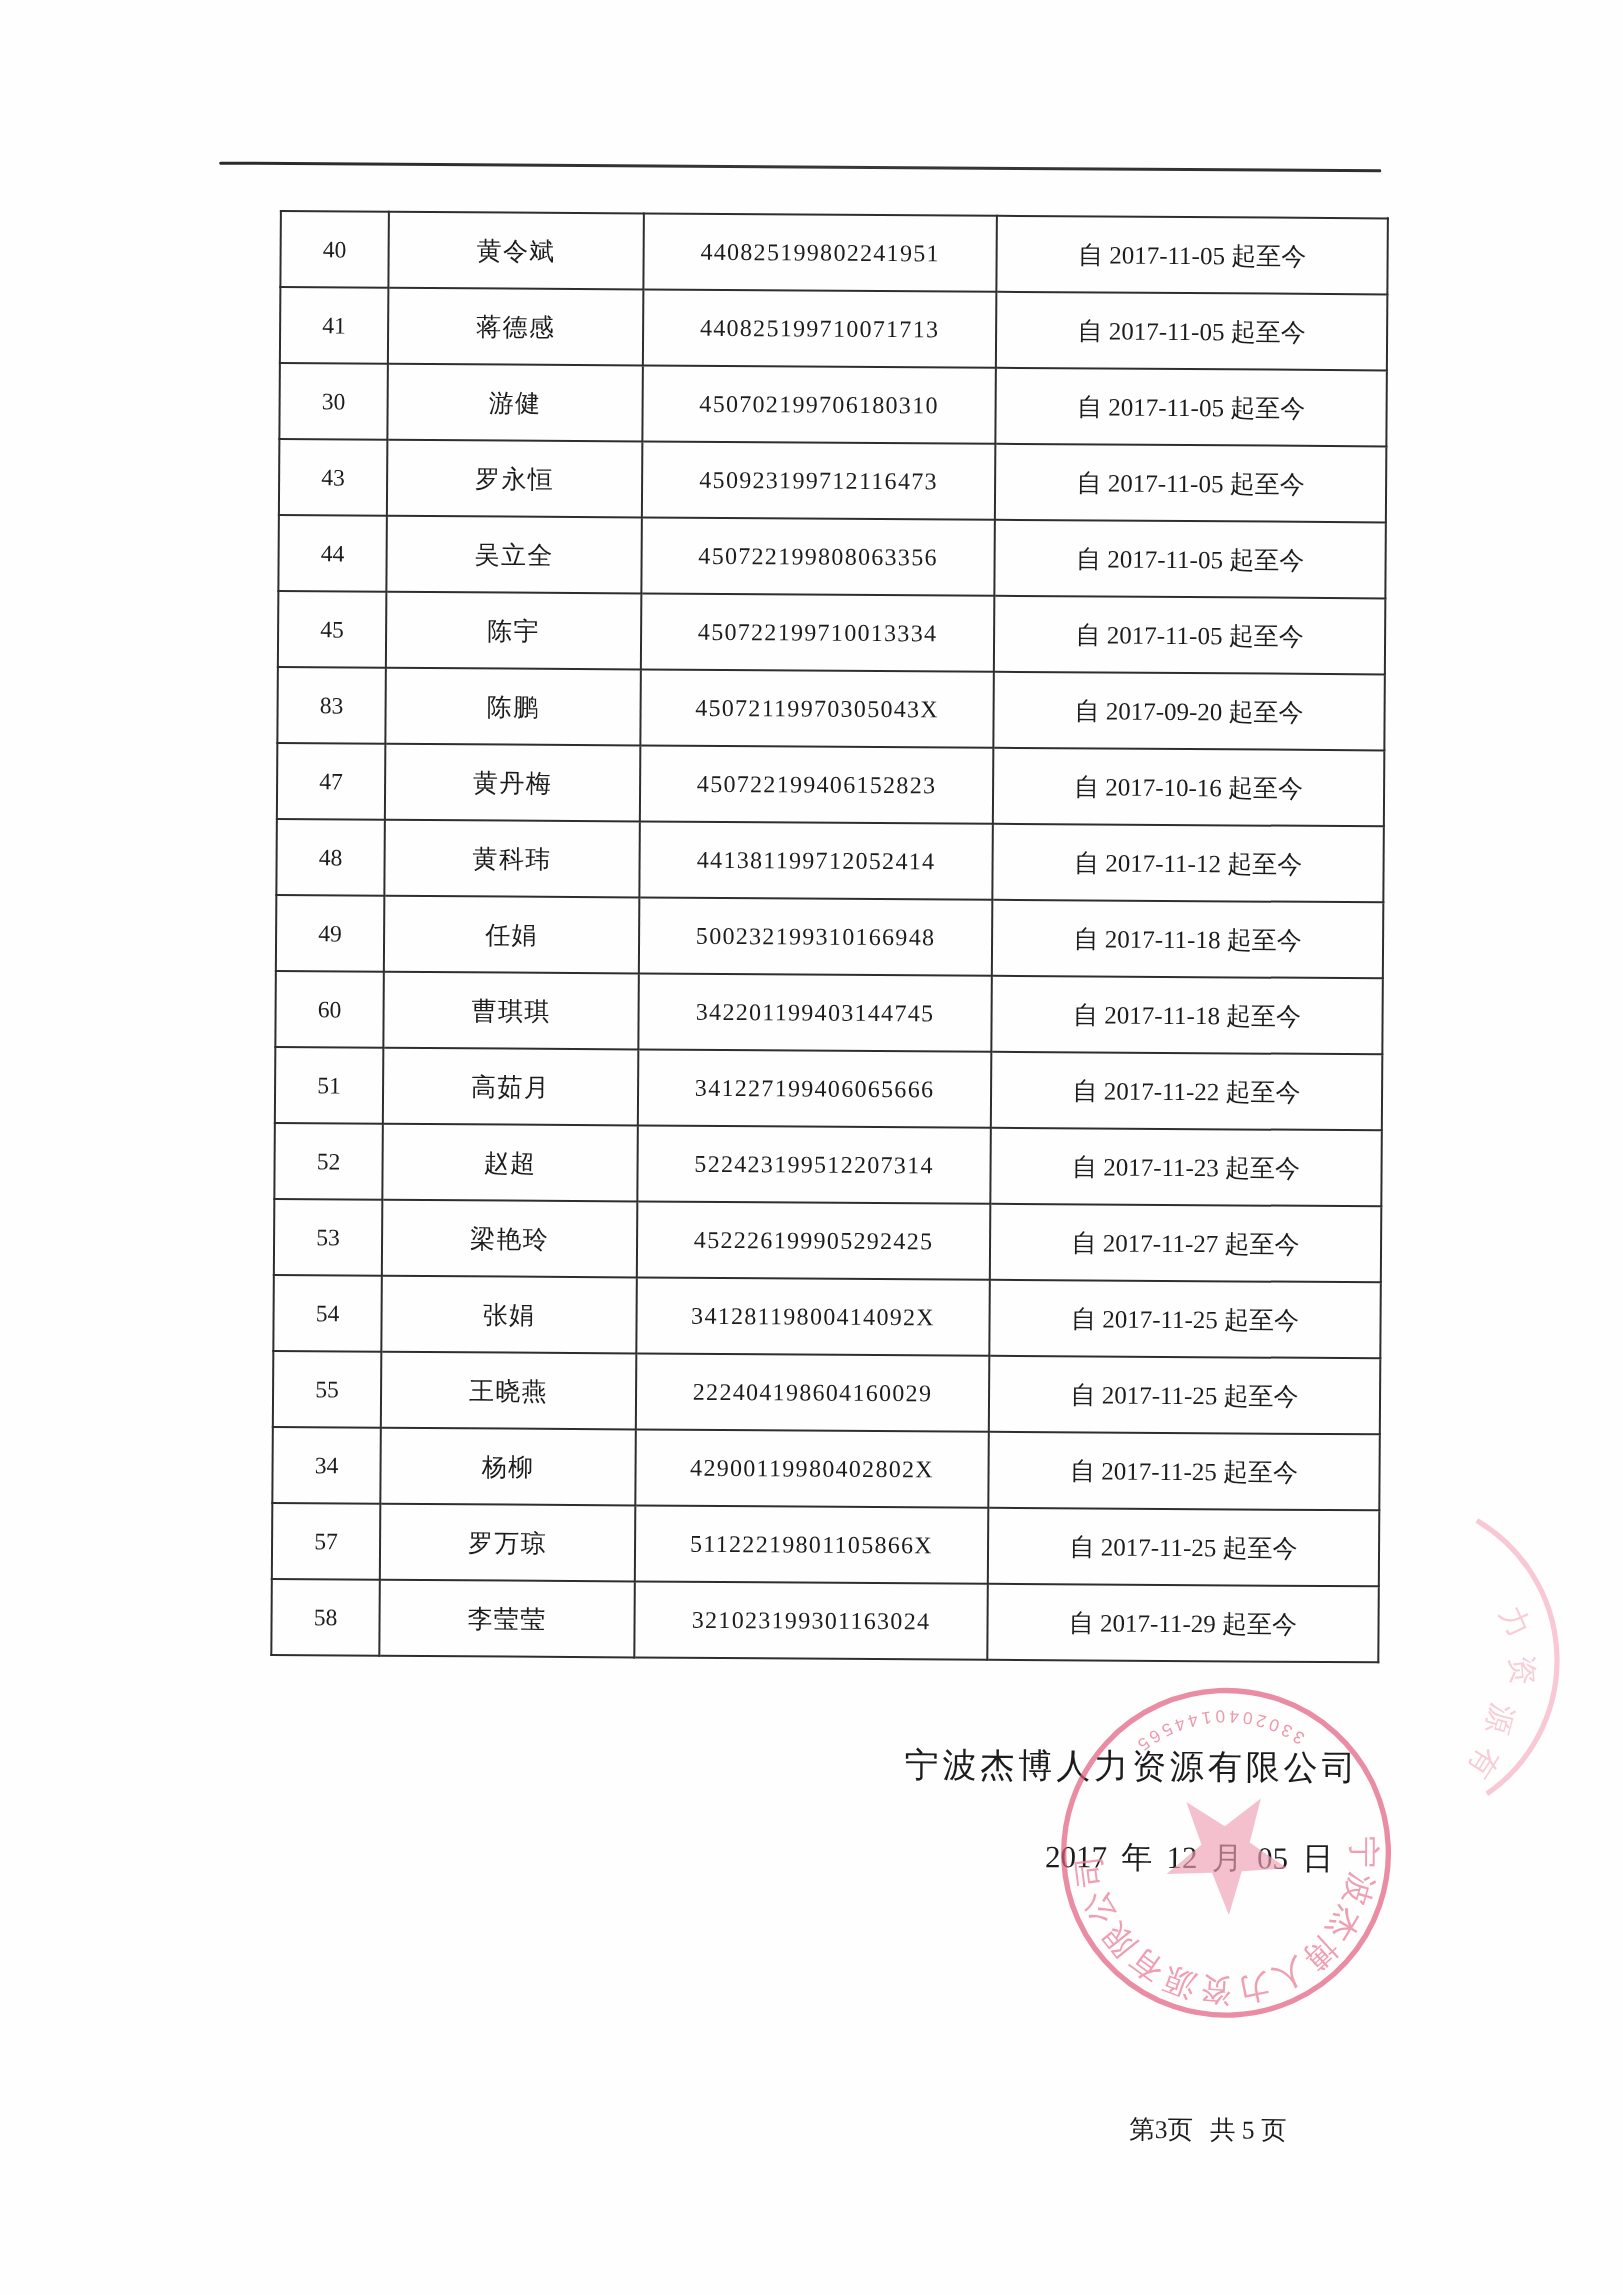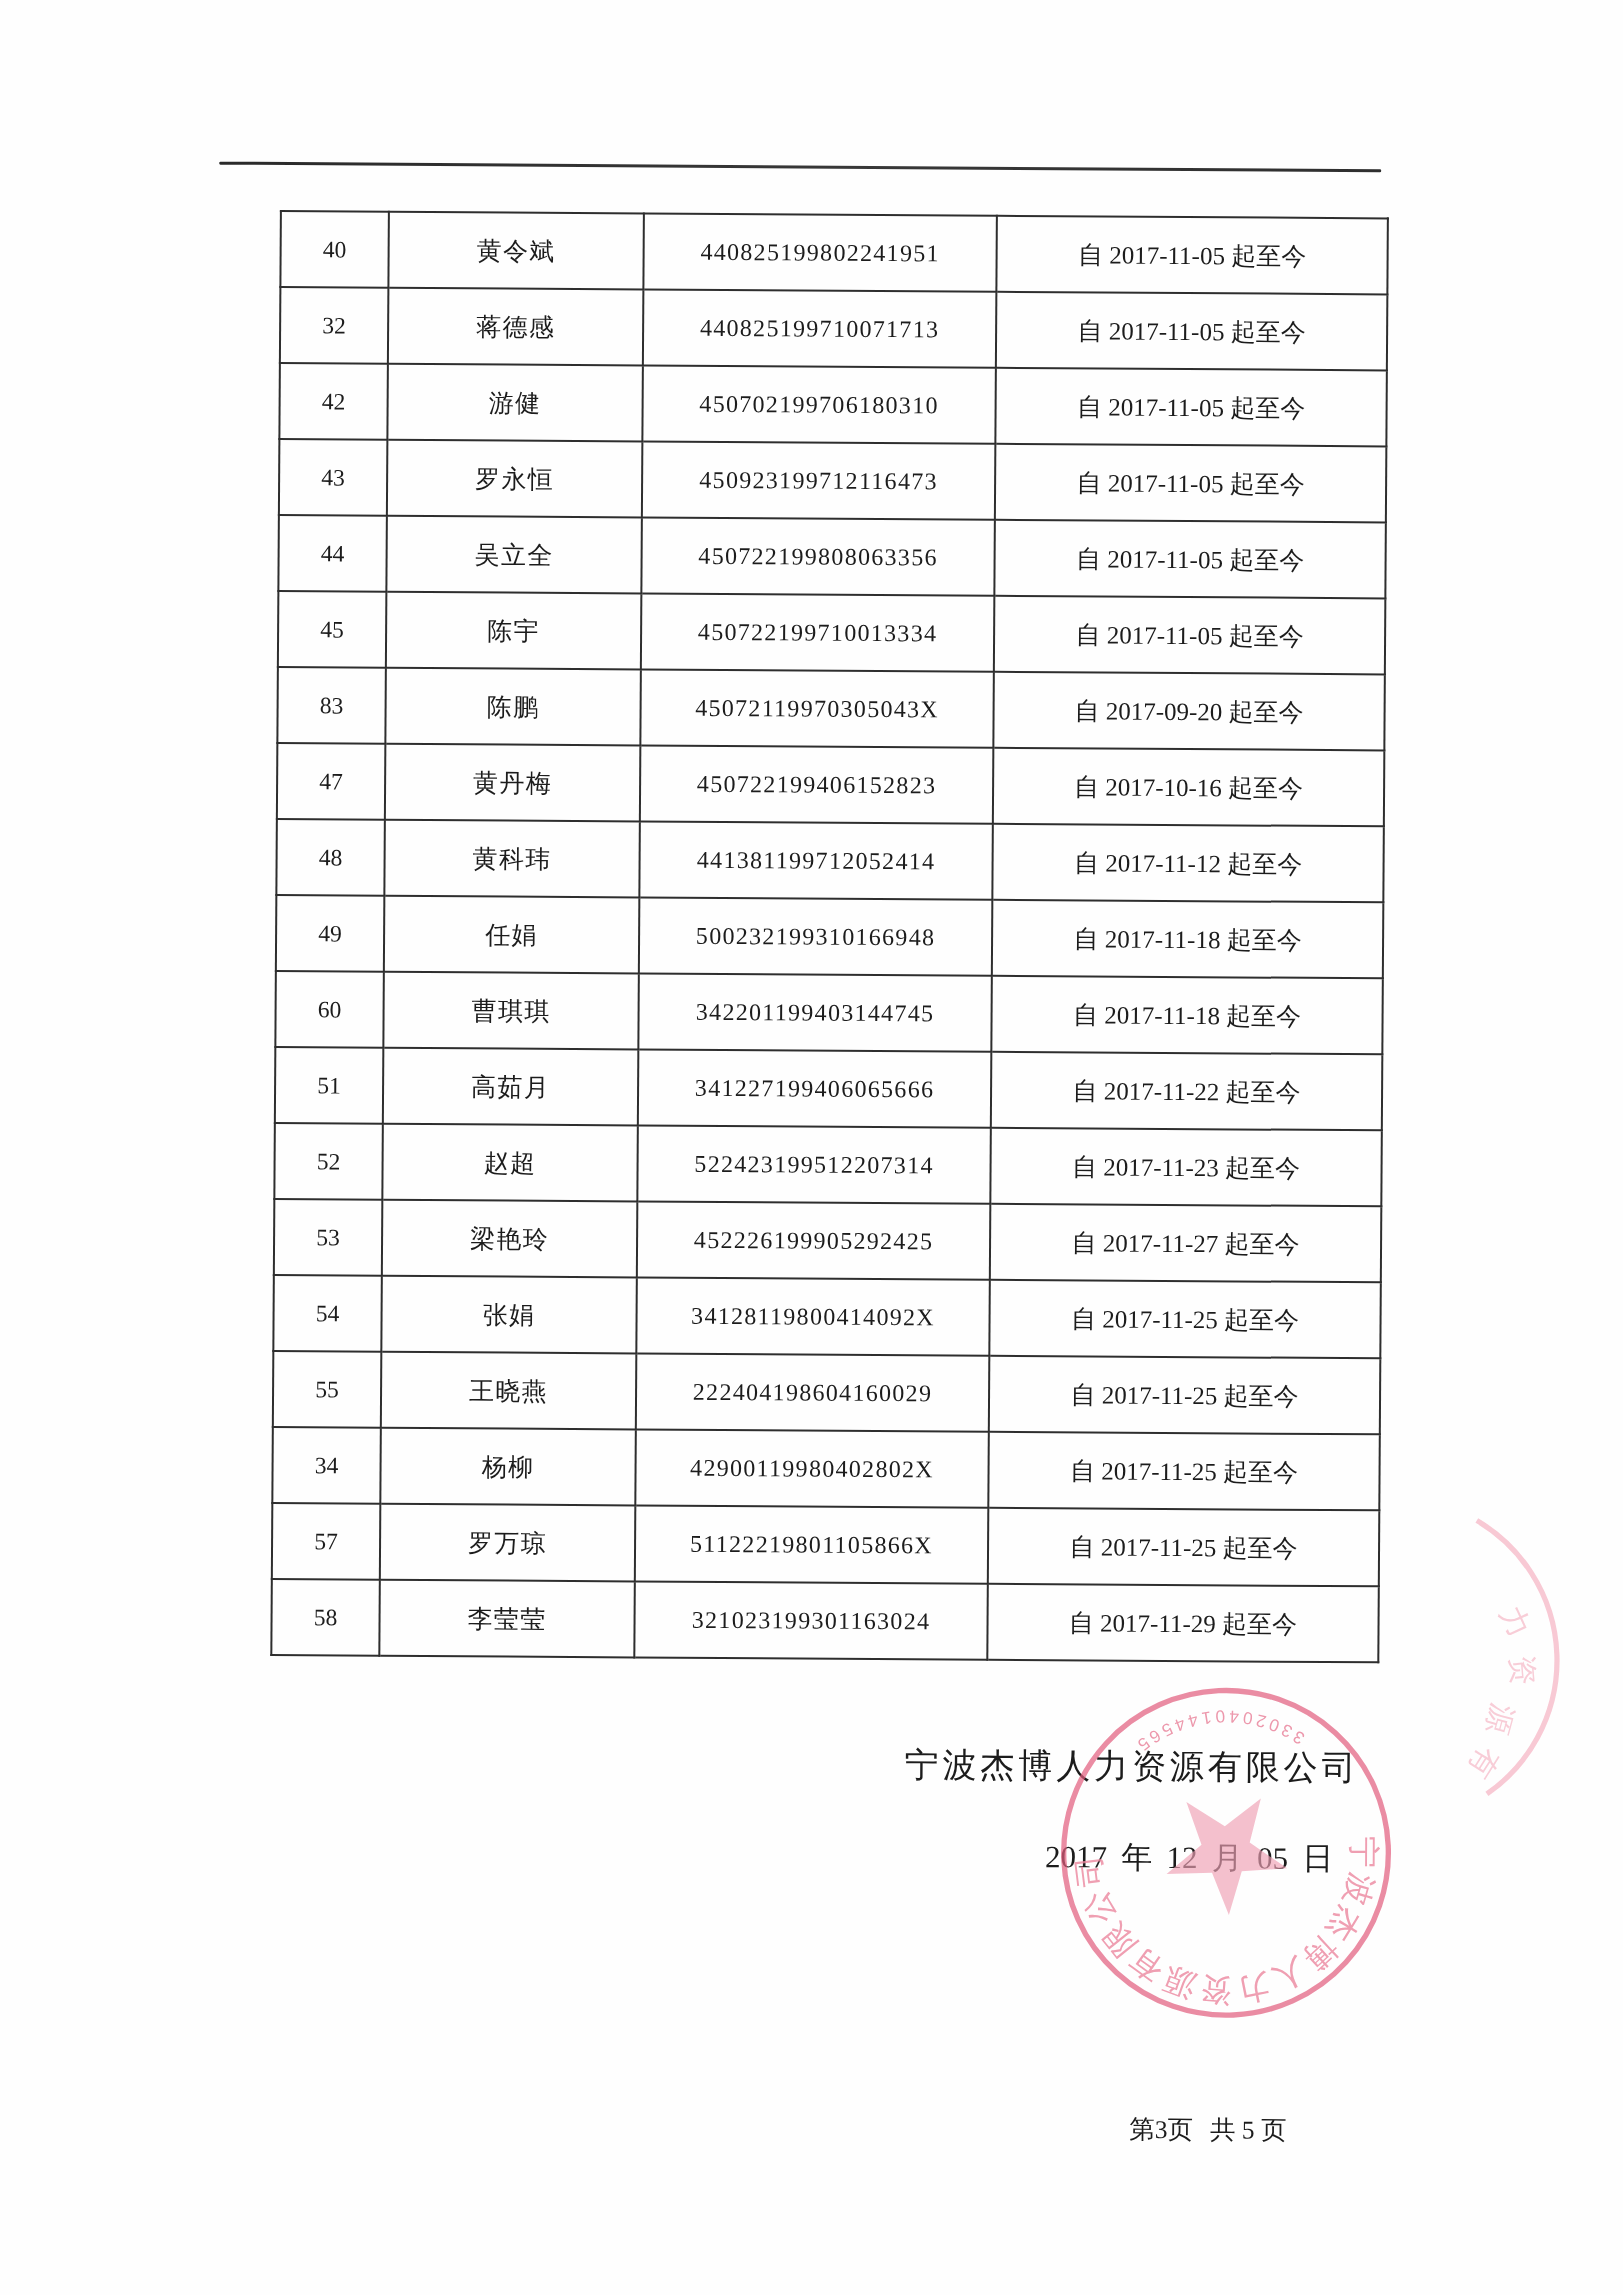--- a/index.html
+++ b/index.html
@@ -52,28 +52,28 @@
       </colgroup>
       <tbody>
       <tr>
         <td class="cell-no">40</td>
         <td class="cell-name">黄令斌</td>
         <td class="cell-id">440825199802241951</td>
         <td class="cell-period">自 2017-11-05 起至今</td>
       </tr>
 
       <tr>
-        <td class="cell-no">32</td>
+        <td class="cell-no">41</td>
         <td class="cell-name">蒋德感</td>
         <td class="cell-id">440825199710071713</td>
         <td class="cell-period">自 2017-11-05 起至今</td>
       </tr>
 
       <tr>
-        <td class="cell-no">42</td>
+        <td class="cell-no">30</td>
         <td class="cell-name">游健</td>
         <td class="cell-id">450702199706180310</td>
         <td class="cell-period">自 2017-11-05 起至今</td>
       </tr>
 
       <tr>
         <td class="cell-no">43</td>
         <td class="cell-name">罗永恒</td>
         <td class="cell-id">450923199712116473</td>
         <td class="cell-period">自 2017-11-05 起至今</td>

